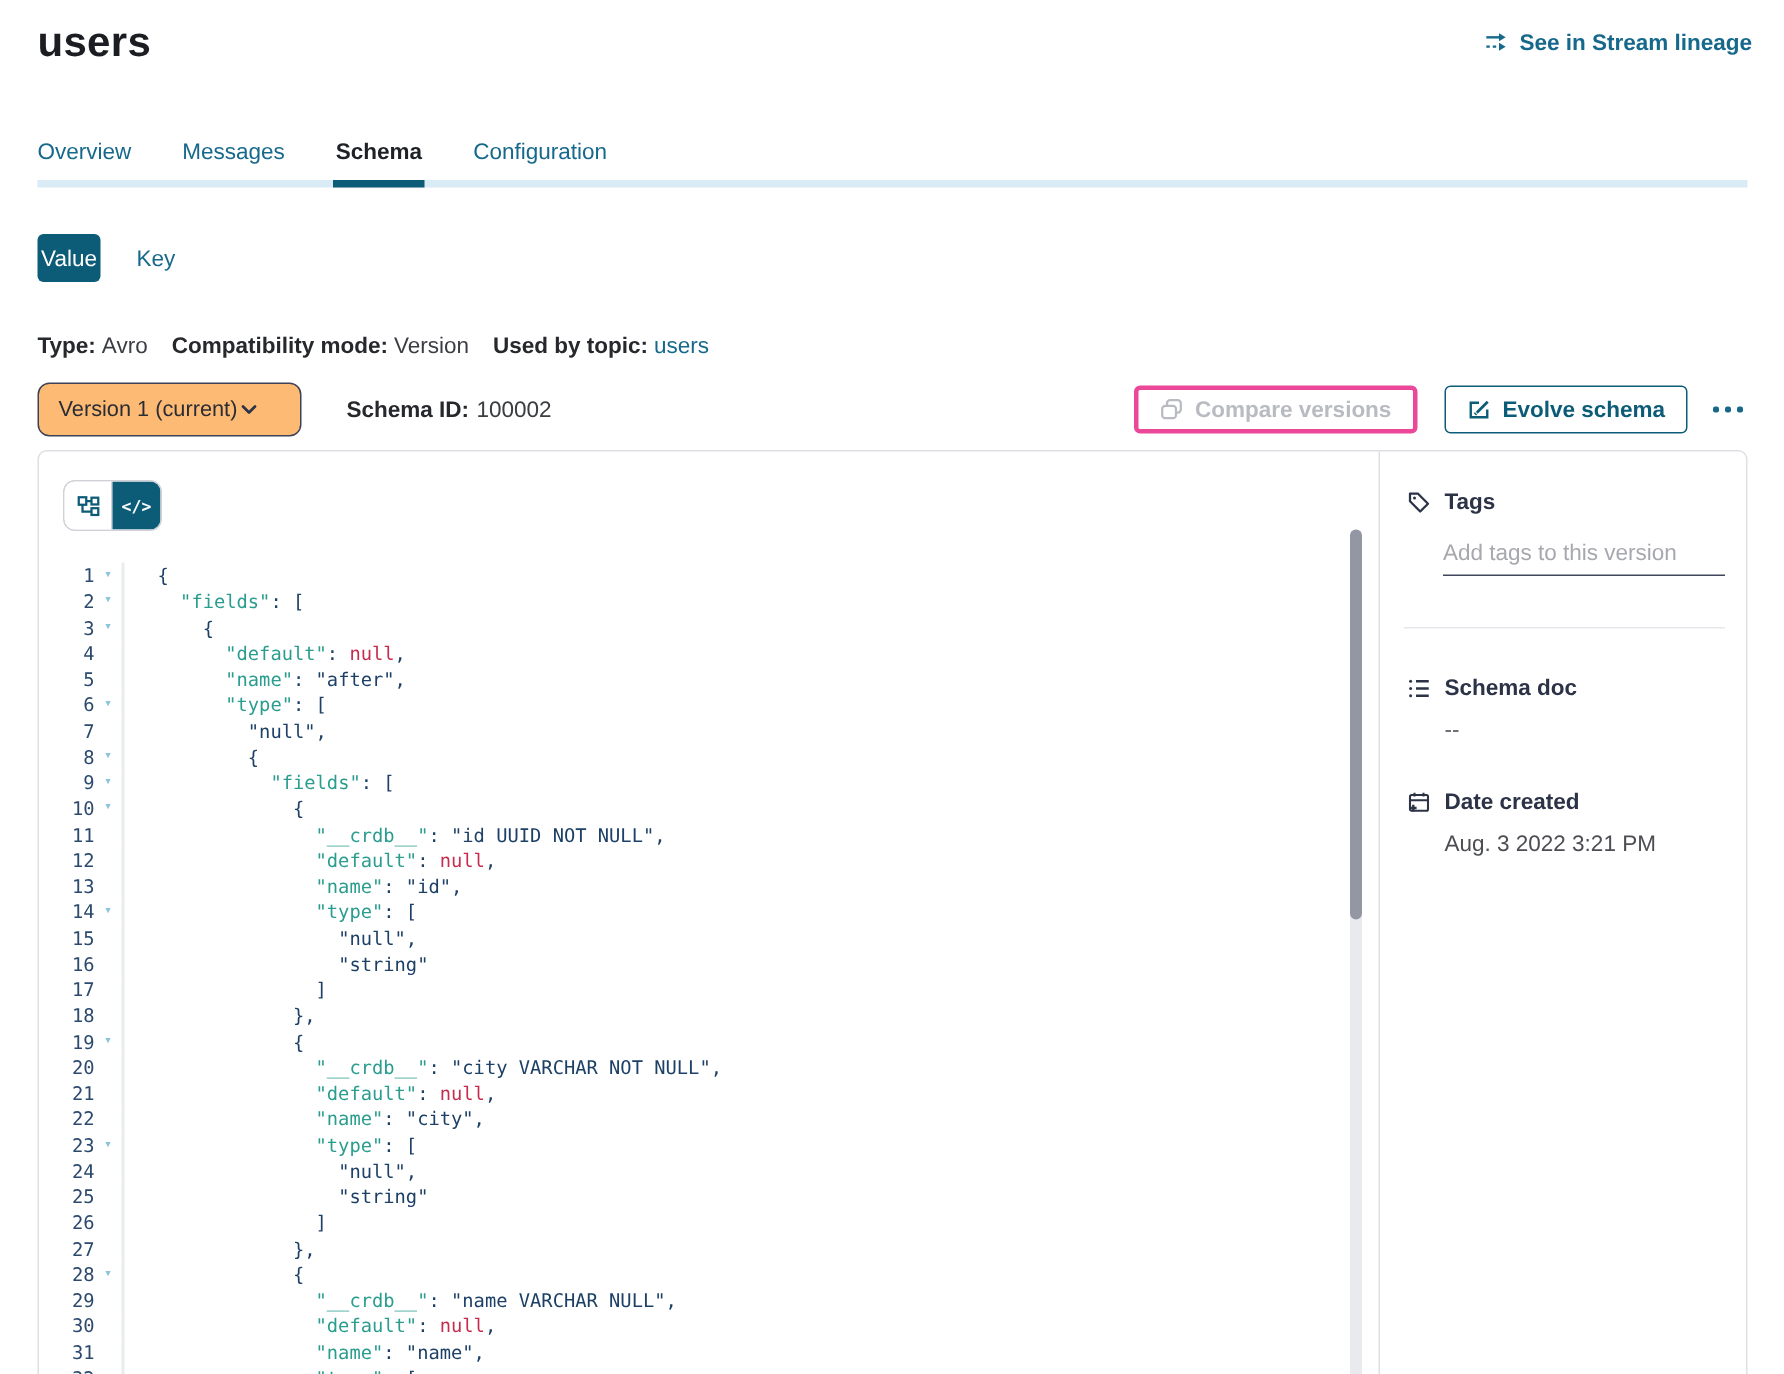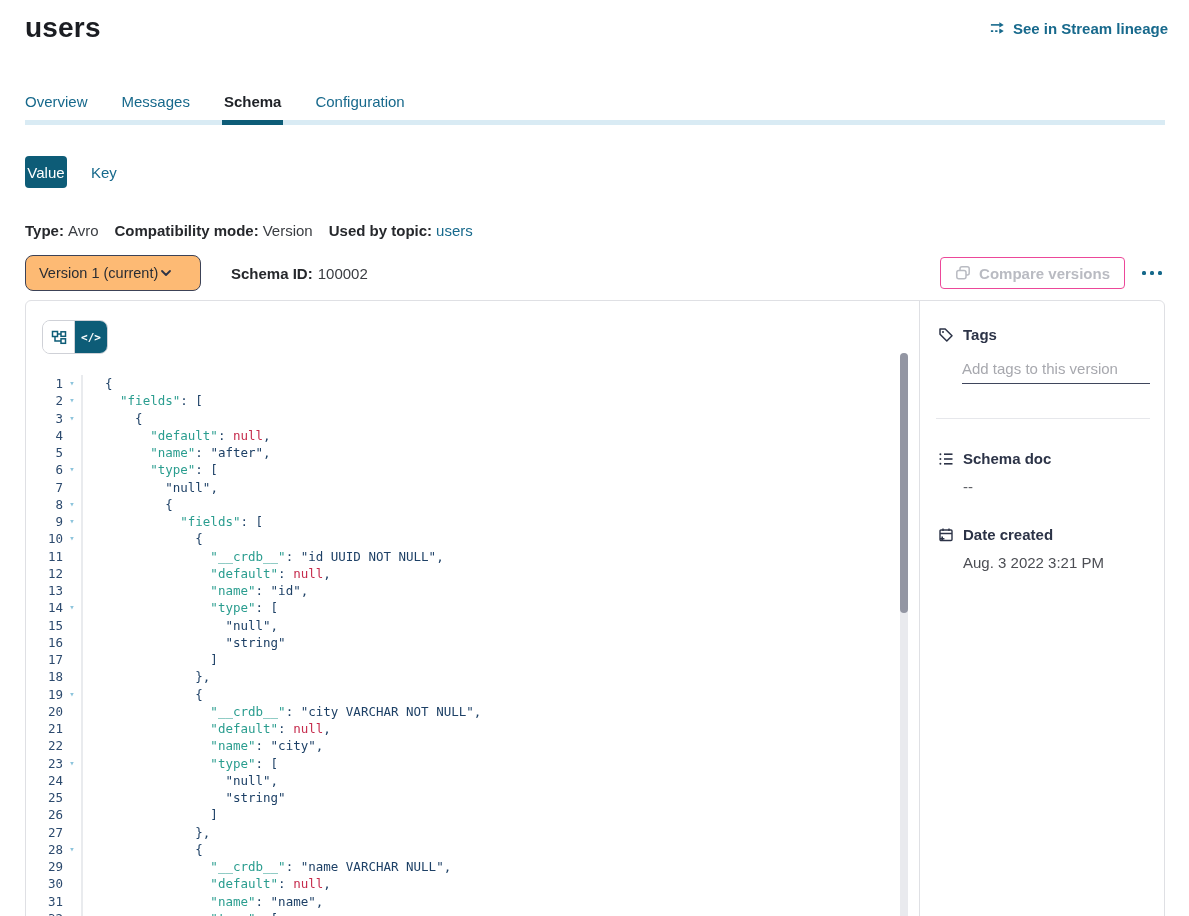--- a/index.html
+++ b/index.html
@@ -26,21 +26,21 @@
   .meta { display: flex; gap: 16px; margin: 34px 0 0 25px; font-size: 15px; line-height: 18px; color: #3a3d42; }
   .meta b { color: #26282c; margin-right: 4px; }
   .meta .lnk { color: #17698c; cursor: pointer; }
 
   
   .controls { display: flex; align-items: center; margin: 15px 25px 0 25px; }
   .select { display: flex; align-items: center; width: 176px; height: 36px; padding: 0 12px 0 13px; border: 1px solid #3c4257; border-radius: 8px; font-size: 14.5px; color: #2a2d33; cursor: pointer; background: #fdba74; }
   .schema-id { margin-left: 30px; font-size: 15px; color: #3a3d42; }
   .schema-id b { color: #26282c; margin-right: 5px; }
   .btn { display: flex; align-items: center; gap: 8px; height: 32px; padding: 0 14px; border-radius: 4px; background: #fff; font-size: 15px; font-weight: 700; font-family: inherit; cursor: pointer; }
-  .btn-compare { margin-left: auto; border: 1px solid #ec4899; color: #b9bbc2; }
+  .btn-compare { margin-left: auto; border: 3px solid #ec4899; color: #b9bbc2; }
   .btn-evolve { margin-left: 18px; border: 1px solid #0d5c77; color: #0d5c77; }
   .dots { display: flex; gap: 4px; margin-left: 15px; padding: 6px 2px; background: none; border: none; cursor: pointer; }
   .dots i { width: 4px; height: 4px; background: #15688a; border-radius: 1.5px; display: block; }
 
   
   .panel { position: absolute; left: 25px; top: 300px; width: 1140px; height: 646px; border: 1px solid #dfe0e4; border-radius: 6px; background: #fff; display: flex; }
   .code-pane { position: relative; flex: 1 1 auto; overflow: hidden; }
   .view-toggle { display: flex; margin: 19px 0 0 16px; width: 66px; border-radius: 8px; overflow: hidden; border: 1px solid #cfd1d7; }
   .vt-btn { width: 33px; height: 32px; display: flex; align-items: center; justify-content: center; border: none; cursor: pointer; font-family: inherit; }
   .vt-tree { background: #fff; border-right: 1px solid #cfd1d7; }
@@ -117,20 +117,28 @@
     <div class="schema-id">
       <b>Schema ID:</b><span>100002</span>
     </div>
     <button class="btn btn-compare">
       <svg class="icon16" viewBox="0 0 16 16" width="16" height="16" fill="#fff" stroke="#b9bbc2" stroke-width="1.5">
         <rect x="5" y="1.8" width="9.2" height="8.2" rx="2"></rect>
         <rect x="1.8" y="5.6" width="9.2" height="8.2" rx="2"></rect>
       </svg>
       <span>Compare versions</span>
     </button>
+    <button class="btn btn-evolve">
+      <svg class="icon16" viewBox="0 0 16 16" width="16" height="16" fill="none" stroke="#0d5c77" stroke-width="1.6">
+        <path d="M13.5 8 V13.2 H2.5 V3.5 H8"></path>
+        <path d="M6.5 10.2 L13.8 2.8" stroke-width="1.8"></path>
+        <path d="M6 10.6 L5.3 11.3" stroke-width="2.2"></path>
+      </svg>
+      <span>Evolve schema</span>
+    </button>
     <button class="dots" aria-label="more options">
       <i></i>
         <i></i>
         <i></i>
     </button>
   </div>
 
   <div class="panel">
 
     <div class="code-pane">

